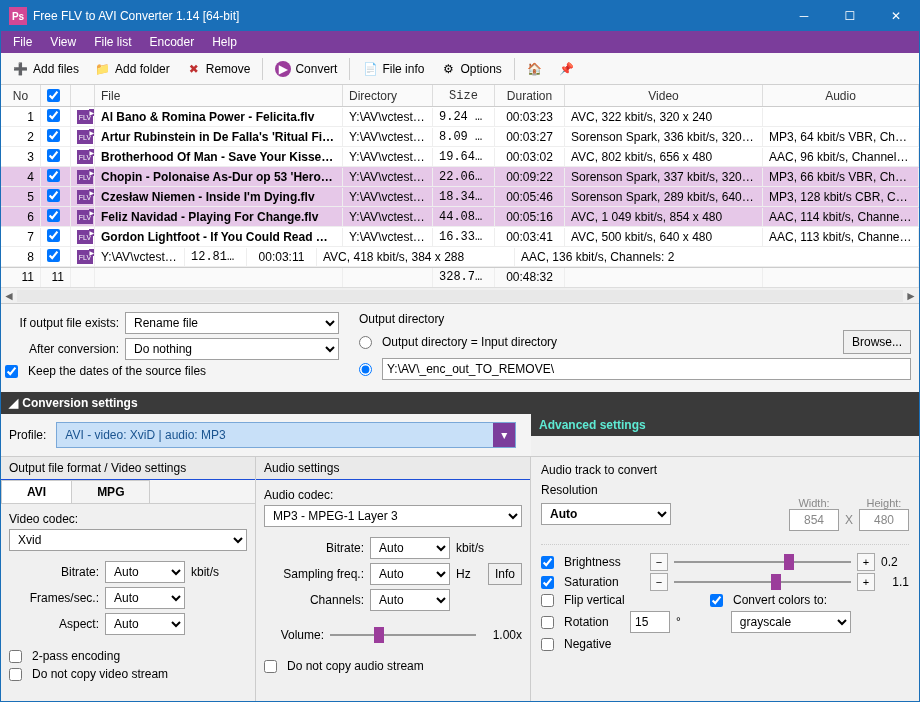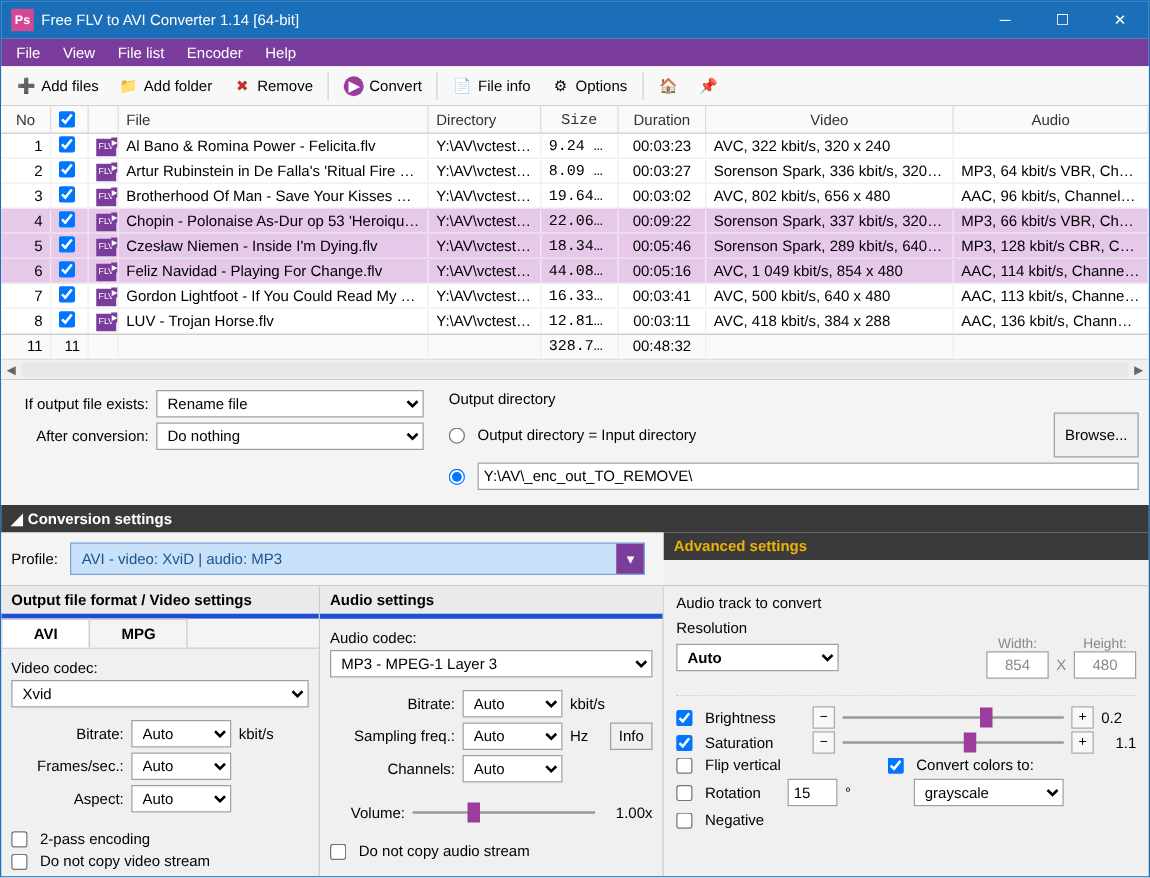--- a/index.html
+++ b/index.html
@@ -17,48 +17,48 @@
 .ticon16 { width:16px; height:16px; display:inline-flex; align-items:center; justify-content:center; }
 .grid { flex: 0 0 auto; background:#fff; border-bottom:1px solid #ccc; }
 .grid-head { display:flex; background:#fafafa; border-bottom:1px solid #ccc; height:22px; }
 .grid-head .gh { border-right:1px solid #ddd; padding:3px 6px; display:flex; align-items:center; justify-content:center; font-weight:normal; color:#333;}
 .grid-body .grow { display:flex; height:20px; align-items:center; border-bottom:1px solid #eee;}
 .grid-body .grow.sel { background:#e6c8e8; }
 .gc { border-right:1px solid #eee; padding:2px 6px; white-space:nowrap; overflow:hidden; text-overflow:ellipsis; }
 .c-no { width:40px; text-align:right; }
 .c-chk { width:30px; text-align:center; }
 .c-icon { width:24px; text-align:center; }
-.c-file { width:248px; font-weight:normal;}
+.c-file { width:248px; font-weight:bold;}
 .c-dir { width:90px; }
 .c-size { width:62px; text-align:center;font-family:Liberation Mono, monospace;}
 .c-dur { width:70px; text-align:center;}
 .c-vid { width:198px; }
 .c-aud { flex:1; }
 .summary { display:flex; background:#fafafa; border-top:1px solid #ccc; height:20px;}
 .hscroll { height:16px; background:#f0f0f0; border-top:1px solid #ddd; display:flex; align-items:center;}
 .hscroll .arrow { width:16px; text-align:center; color:#666;}
 .hscroll .track { flex:1; background:#e8e8e8; height:12px; position:relative;}
 .panel-top { display:flex; padding:8px; gap: 20px; background:#f4f4f4;}
 .form-row { display:flex; align-items:center; margin-bottom:4px; gap:6px;}
 .form-row label { text-align:right; }
 select, input[type=text] { border:1px solid #a0a0a0; background:#fff; padding:2px 4px; height:22px; font-size:12px;}
-button { border:1px solid #a0a0a0; background:#f0f0f0; padding:3px 8px; height:36px; cursor:pointer;}
+button { border:1px solid #a0a0a0; background:#f0f0f0; padding:3px 8px; height:24px; cursor:pointer;}
 .section-hdr { background:#3a3a3a; color:#fff; padding:4px 8px; font-weight:bold; display:flex; align-items:center; gap:4px;}
 .profile-bar { background:#f4f4f4; padding:8px; display:flex; align-items:center; gap:10px;}
 .profile-sel { flex:0 0 460px; background:#c8e0f8; border:1px solid #7aa8d8; height:26px; display:flex; align-items:center; padding:0 8px; color:#1a5490; position:relative;}
 .profile-sel .dd { position:absolute; right:0; top:0; width:22px; height:100%; background:#7b3d9b; color:#fff; display:flex; align-items:center; justify-content:center;}
 .bottom { display:flex; flex:1; overflow:hidden; border-top:1px solid #ccc;}
 .bottom .col { border-right:1px solid #ccc; display:flex; flex-direction:column;}
 .bottom .col:last-child { border-right:none;}
-.panel-title { background:#eaeaea; border-bottom:4px solid #1d4ed8; padding:4px 8px; font-weight:bold;}
+.panel-title { background:#eaeaea; border-bottom:1px solid #1d4ed8; padding:4px 8px; font-weight:normal;}
 .tabs { display:flex; border-bottom:1px solid #ccc; background:#f4f4f4;}
 .tabs .tab { padding:4px 25px; border:1px solid #ccc; border-bottom:none; margin-right:-1px; background:#f4f4f4; font-weight:bold;}
 .tabs .tab.active { background:#fff;}
 .pbody { padding:8px; flex:1; overflow:hidden;}
-.adv-hdr { background:#3a3a3a; color:#eab308; padding:4px 8px; font-weight:bold;}
+.adv-hdr { background:#3a3a3a; color:#5eead4; padding:4px 8px; font-weight:bold;}
 .slider-row { display:flex; align-items:center; gap:6px; margin-bottom:2px;}
 .slider { flex:1; height:16px; position:relative; display:flex; align-items:center;}
 .slider .strack { flex:1; height:2px; background:#999;}
 .slider .sthumb { width:10px; height:16px; background:#9b3d9b; position:absolute;}
 .stepbtn { width:18px; height:18px; border:1px solid #aaa; background:#f8f8f8; display:flex; align-items:center; justify-content:center; font-size:11px; cursor:pointer;}
 input[type=checkbox] { margin:0 4px 0 0; width:13px; height:13px;}
 input[type=radio] { margin:0 4px 0 0;}
 .flvicon { width:16px; height:14px; background:#7b3d9b; color:#fff; font-size:7px; display:inline-flex; align-items:center; justify-content:center; position:relative;}
 .flvicon::before { content:"▶"; position:absolute; top:-1px; right:-1px; color:#fff; font-size:6px; background:#7b3d9b;}
 </style>
@@ -207,21 +207,20 @@
           <div class="gc c-dir">Y:\AV\vctest\flv</div>
           <div class="gc c-size">16.33 MB</div>
           <div class="gc c-dur">00:03:41</div>
           <div class="gc c-vid">AVC, 500 kbit/s, 640 x 480</div>
           <div class="gc c-aud">AAC, 113 kbit/s, Channels: 2</div>
         </div>
         <div class="grow">
           <div class="gc c-no">8</div>
           <div class="gc c-chk"><input type="checkbox" checked="" style=""></div>
           <div class="gc c-icon"><span class="flvicon">FLV</span></div>
-          <div class="gc c-file">LUV - Trojan Horse.flv</div>
           <div class="gc c-dir">Y:\AV\vctest\flv</div>
           <div class="gc c-size">12.81 MB</div>
           <div class="gc c-dur">00:03:11</div>
           <div class="gc c-vid">AVC, 418 kbit/s, 384 x 288</div>
           <div class="gc c-aud">AAC, 136 kbit/s, Channels: 2</div>
         </div>
       </div>
     <div class="summary">
       <div class="gc c-no">11</div>
       <div class="gc c-chk" style="text-align:right">11</div>
@@ -243,20 +242,24 @@
   <div class="panel-top">
     <div style="width:330px">
       <div class="form-row">
           <label style="width:110px">If output file exists:</label>
         <select style="flex:1"><option>Rename file</option></select>
         </div>
       <div class="form-row">
           <label style="width:110px">After conversion:</label>
         <select style="flex:1"><option>Do nothing</option></select>
         </div>
+      <div class="form-row" style="margin-left:-4px">
+          <input type="checkbox" checked="" style="">
+          <span>Keep the dates of the source files</span>
+        </div>
     </div>
     <div style="flex:1">
       <div style="margin-bottom:4px">Output directory</div>
       <div class="form-row">
         <input type="radio" name="od" style="">
           <span>Output directory = Input directory</span>
         <div style="flex:1"></div>
         <button>Browse...</button>
       </div>
       <div class="form-row">

